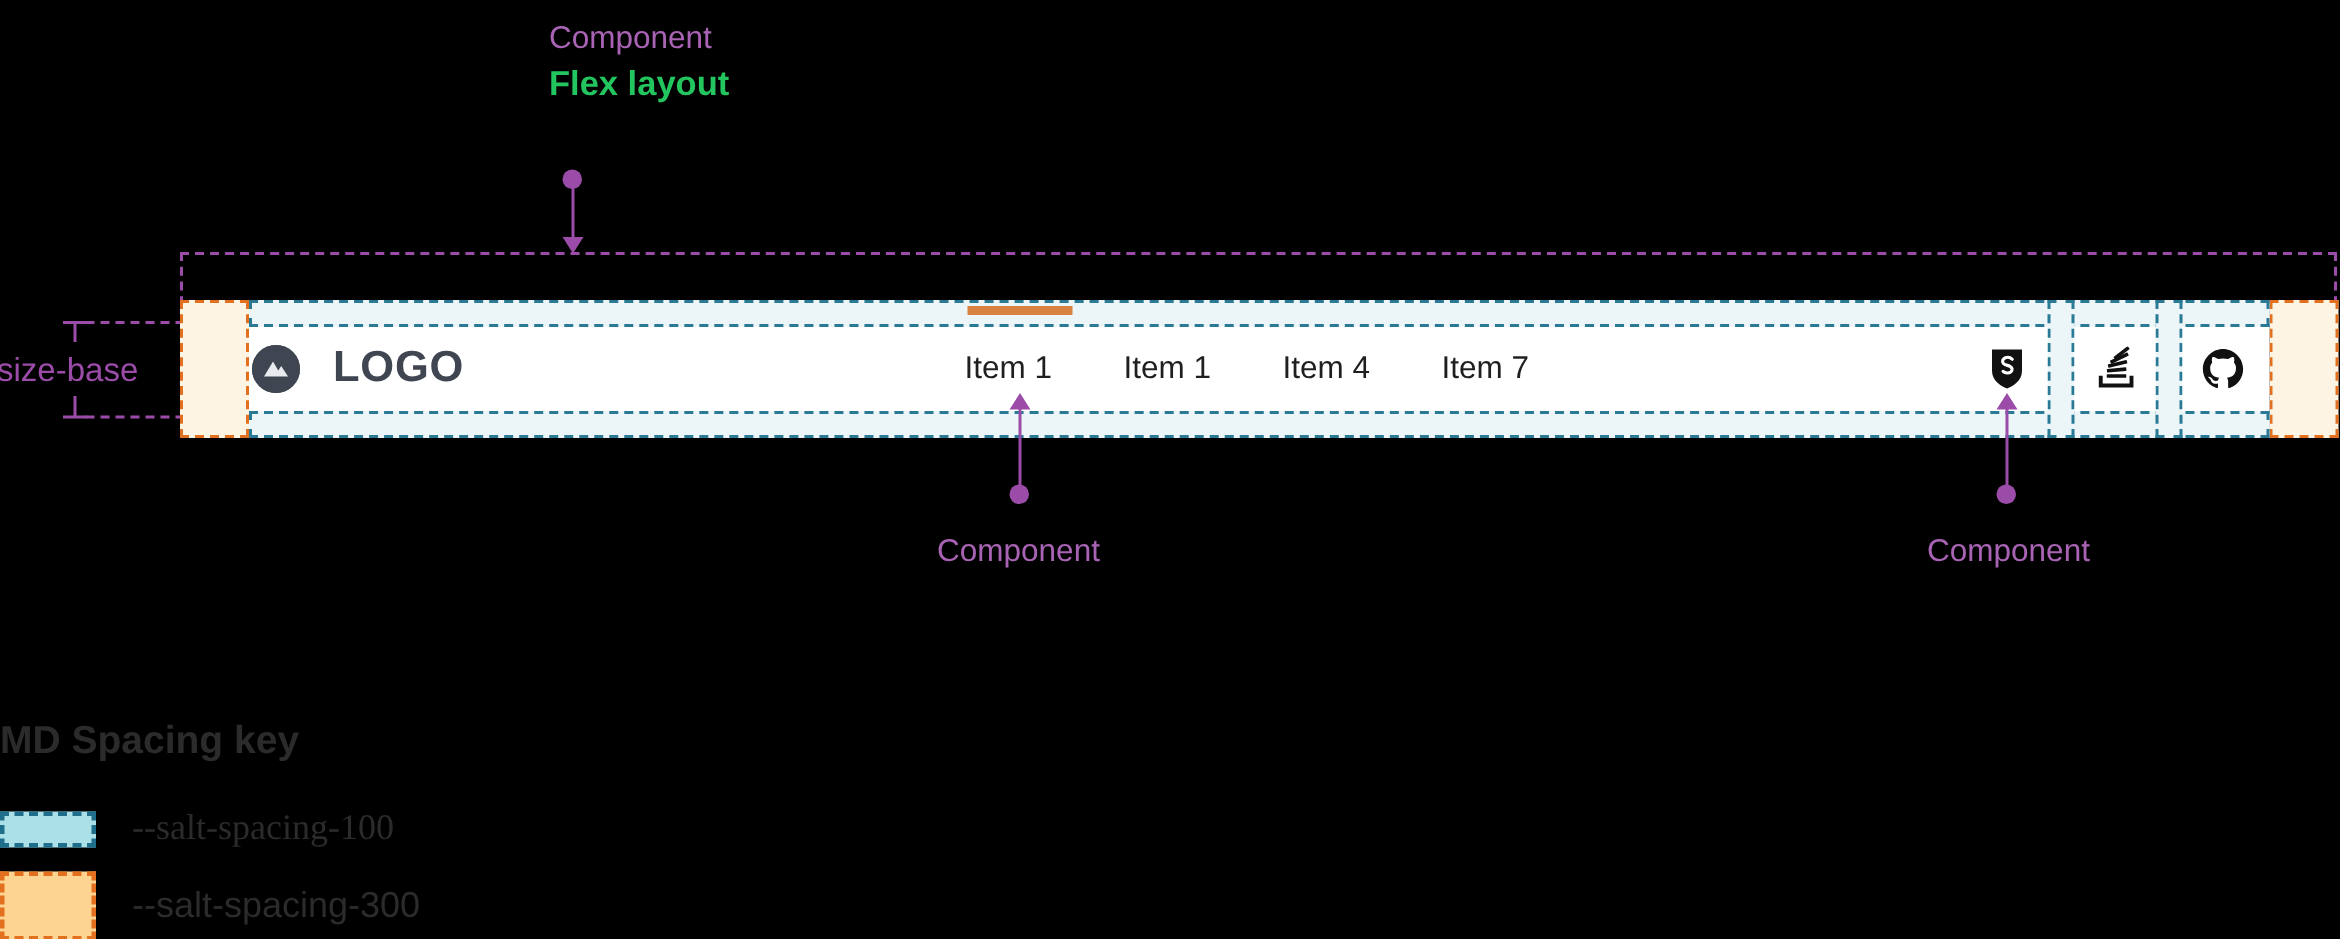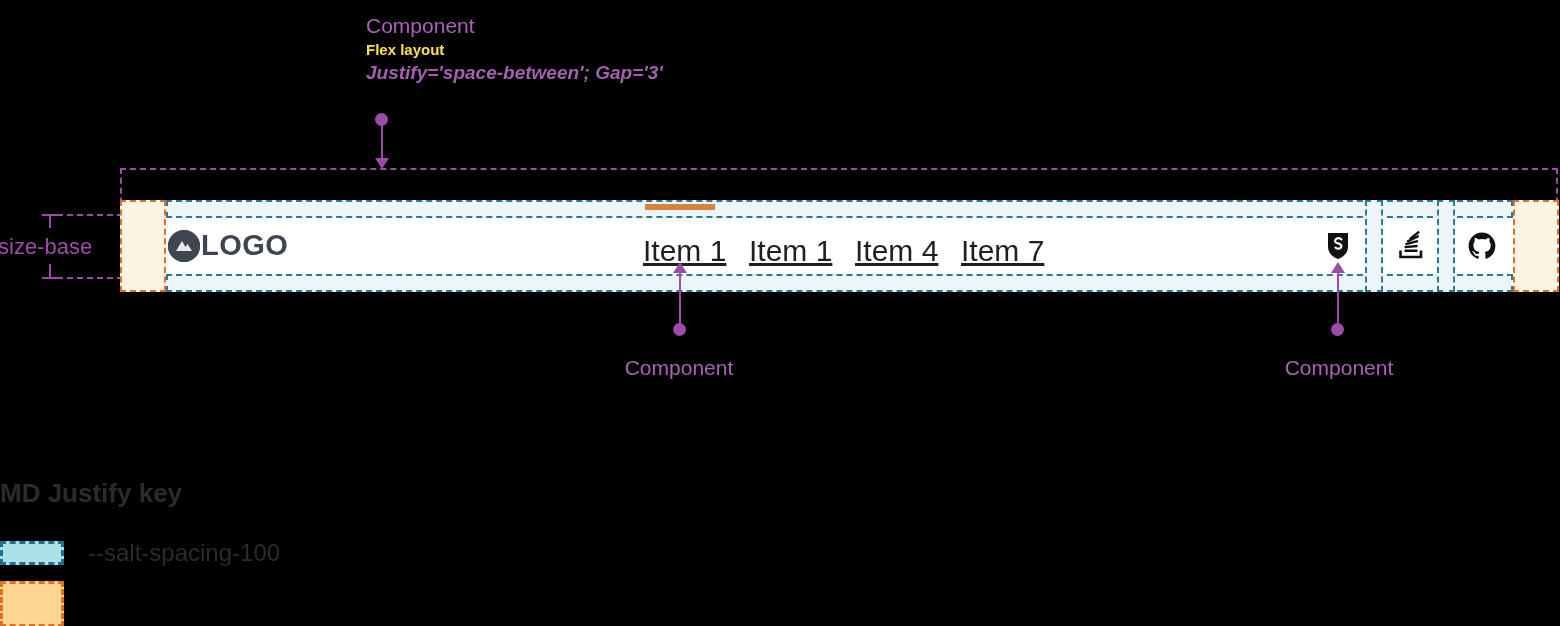--- a/index.html
+++ b/index.html
@@ -9,21 +9,21 @@
     background:#000;
     font-family:"Liberation Sans", sans-serif;
     overflow:hidden;
     position:relative;
   }
   .stage{position:absolute;inset:0;}
 
   
   .anno{position:absolute;color:#9b4ca8;line-height:1.32;white-space:nowrap;}
   .anno .kind{font-size:21px;font-weight:400;color:#a963b4;}
-  .anno .name{font-size:15px;font-weight:bold;color:#fde047;}
+  .anno .name{font-size:23px;font-weight:bold;color:#22c55e;}
   .anno .props{font-size:19px;font-style:italic;font-weight:bold;color:#a45fb0;}
   .anno.center{text-align:center;}
 
   
   .leader{position:absolute;background:#9b4ca8;width:2px;}
   .dot{position:absolute;width:13px;height:13px;border-radius:50%;background:#9b4ca8;}
   .arrowhead{position:absolute;width:0;height:0;border-left:7px solid transparent;border-right:7px solid transparent;}
   .arrow-down{border-top:11px solid #9b4ca8;}
   .arrow-up{border-bottom:11px solid #9b4ca8;}
 
@@ -49,32 +49,31 @@
   }
 
   
   .navbar{
     position:absolute;
     background:#ffffff;
     box-sizing:border-box;
   }
   .logo-wrap{
     position:absolute;
-    display:flex;align-items:center;gap:1px;
+    display:flex;align-items:center;gap:22px;
   }
   .logo-mark{width:32px;height:32px;border-radius:50%;background:#3f4651;display:block;}
   .logo-text{
     font-size:29px;font-weight:bold;color:#3f4651;letter-spacing:.5px;
     font-family:"Liberation Sans", sans-serif;
   }
   .nav-item{
     position:absolute;
-    font-size:30px;color:#1f1f1f;white-space:nowrap;
+    font-size:21px;color:#1f1f1f;white-space:nowrap;
     font-family:"Liberation Sans", sans-serif;
-    text-decoration:underline;
   }
   .active-underline{
     position:absolute;
     background:#d9813f;
     height:6px;
   }
   .icon-btn{
     position:absolute;
     display:flex;align-items:center;justify-content:center;
     background:#fff;
@@ -101,21 +100,20 @@
   }
 </style>
 </head>
 <body>
 
 <div class="stage">
 
   <div class="anno" style="left:366px; top:12px;">
     <div class="kind">Component</div>
     <div class="name">Flex layout</div>
-    <div class="props">Justify='space-between'; Gap='3'</div>
   </div>
   <div class="dot" style="left:375px; top:113px;"></div>
   <div class="leader" style="left:381px; top:120px; height:42px;"></div>
   <div class="arrowhead arrow-down" style="left:375px; top:158px;"></div>
 
   <div class="flexbox-outline" style="left:120px; top:168px; width:1438px; height:124px;"></div>
 
   <div class="dim-cap" style="left:42px; top:214px; width:16px;"></div>
   <div class="dim-tick" style="left:49px; top:214px; height:14px;"></div>
   <div class="dim-line" style="left:57px; top:214px; width:66px;"></div>
@@ -185,24 +183,25 @@
     <div class="kind">Component</div>
   </div>
 
   <div class="leader" style="left:1337px; top:269px; height:56px;"></div>
   <div class="arrowhead arrow-up" style="left:1331px; top:262px;"></div>
   <div class="dot" style="left:1331px; top:323px;"></div>
   <div class="anno center" style="left:1139px; top:354px; width:400px;">
     <div class="kind">Component</div>
   </div>
 
-  <div class="legend-title" style="left:0px; top:478px;">MD Justify key</div>
-
-  <div class="legend-row" style="left:0px; top:539px;">
+  <div class="legend-title" style="left:0px; top:478px;">MD Spacing key</div>
+
+  <div class="legend-row" style="left:0px; top:539px;font-family:Liberation Serif, serif;">
     <span class="swatch teal" style="display:inline-block;width:64px;height:24px;"></span>
     <span class="legend-text" style="margin-left:24px;">--salt-spacing-100</span>
   </div>
 
   <div class="legend-row" style="left:0px; top:581px;">
     <span class="swatch orange" style="display:inline-block;width:64px;height:46px;"></span>
+    <span class="legend-text" style="margin-left:24px;">--salt-spacing-300</span>
   </div>
 
 </div>
 
 </body></html>

